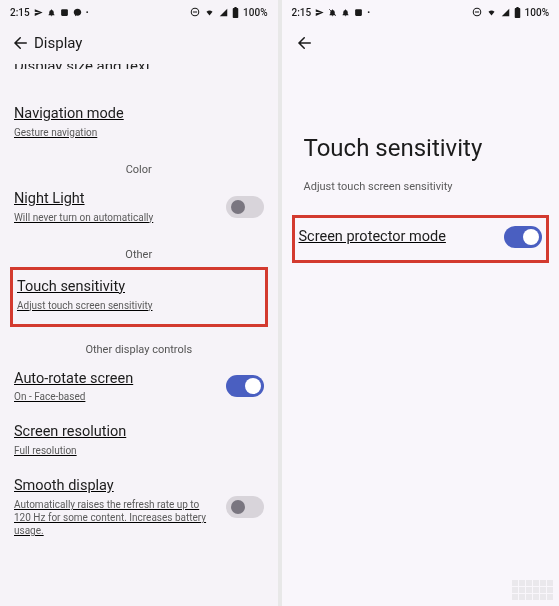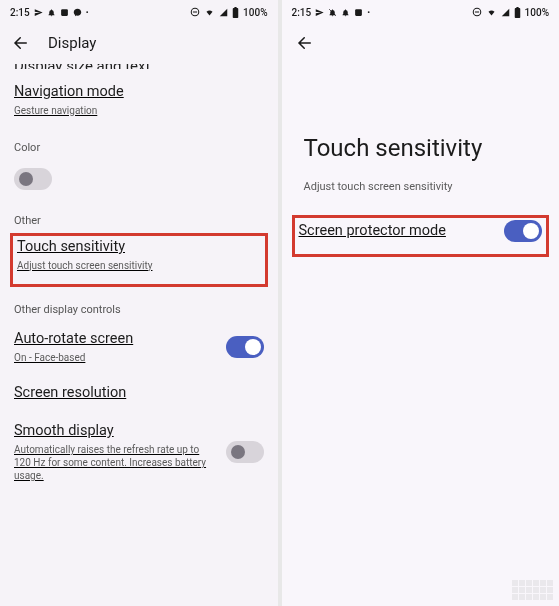--- a/index.html
+++ b/index.html
@@ -32,71 +32,72 @@
     color: #1a1a1a;
     font-weight: 500;
   }
   .status-left, .status-right { display: flex; align-items: center; gap: 4px; }
   .status-right svg, .status-left svg { display: block; }
   .app-bar {
     height: 42px;
     display: flex;
     align-items: center;
     padding: 0 12px;
-    gap: 18px;
+    gap: 4px;
   }
   .app-bar-title {
     font-size: 15px;
     color: #1a1a1a;
     font-weight: 400;
   }
   .content { flex: 1; padding: 0 14px; overflow: hidden; }
   .truncated-top {
     font-size: 15px;
     color: #222;
     margin-top: -4px;
-    margin-bottom: 4px;
+    margin-bottom: 26px;
     overflow: hidden;
     height: 9px;
     position: relative;
   }
   .truncated-top span { position: absolute; bottom: -6px; }
   .item {
     padding: 10px 0;
     display: flex;
     align-items: center;
     justify-content: space-between;
     gap: 10px;
   }
   .item-text { flex: 1; min-width: 0; text-decoration: underline; }
   .item-title { font-size: 14.5px; color: #1c1c1c; line-height: 1.3; }
   .item-sub { font-size: 10px; color: #5b5b5b; margin-top: 2px; line-height: 1.3; }
   .section-header {
     font-size: 11px;
     color: #555;
     padding: 14px 0 4px 0;
+    text-align: center;
   }
   .switch {
     width: 38px; height: 22px; border-radius: 11px;
     position: relative; flex-shrink: 0;
   }
   .switch.off { background: #d8d4da; }
   .switch.off::after {
     content: ""; position: absolute; width: 14px; height: 14px;
     border-radius: 50%; background: #7a7680; top: 4px; left: 5px;
   }
   .switch.on { background: #4a5fc1; }
   .switch.on::after {
     content: ""; position: absolute; width: 16px; height: 16px;
     border-radius: 50%; background: #fff; top: 3px; right: 3px;
   }
   .highlight-box {
     border: 3px solid #d33a2f;
     margin: 2px -4px;
-    padding: 0 4px 10px 4px;
+    padding: 6px 4px 10px 4px;
   }
   .highlight-box .item { padding: 2px 0; }
   .big-title {
     font-size: 24px;
     color: #1c1c1c;
     font-weight: 400;
     padding: 70px 0 18px 8px;
   }
   .right .content { padding: 0 14px; }
   .right .app-bar { padding: 0 14px; }
@@ -170,20 +171,24 @@
     <div class="item">
       <div class="item-text">
         <div class="item-title">Navigation mode</div>
         <div class="item-sub">Gesture navigation</div>
       </div>
     </div>
 
     <div class="section-header">Color</div>
 
     <div class="item">
+      <div class="item-text">
+        <div class="item-title">Night Light</div>
+        <div class="item-sub">Will never turn on automatically</div>
+      </div>
       <div class="switch off"></div>
     </div>
 
 
     <div class="section-header">Other</div>
 
     <div class="highlight-box">
       <div class="item">
         <div class="item-text">
           <div class="item-title">Touch sensitivity</div>
@@ -198,20 +203,21 @@
       <div class="item-text">
         <div class="item-title">Auto-rotate screen</div>
         <div class="item-sub">On - Face-based</div>
       </div>
       <div class="switch on"></div>
     </div>
 
     <div class="item">
       <div class="item-text">
         <div class="item-title">Screen resolution</div>
+        <div class="item-sub">Full resolution</div>
       </div>
     </div>
 
     <div class="item">
       <div class="item-text">
         <div class="item-title">Smooth display</div>
         <div class="item-sub">Automatically raises the refresh rate up to 120 Hz for some content. Increases battery usage.</div>
       </div>
       <div class="switch off"></div>
     </div>

